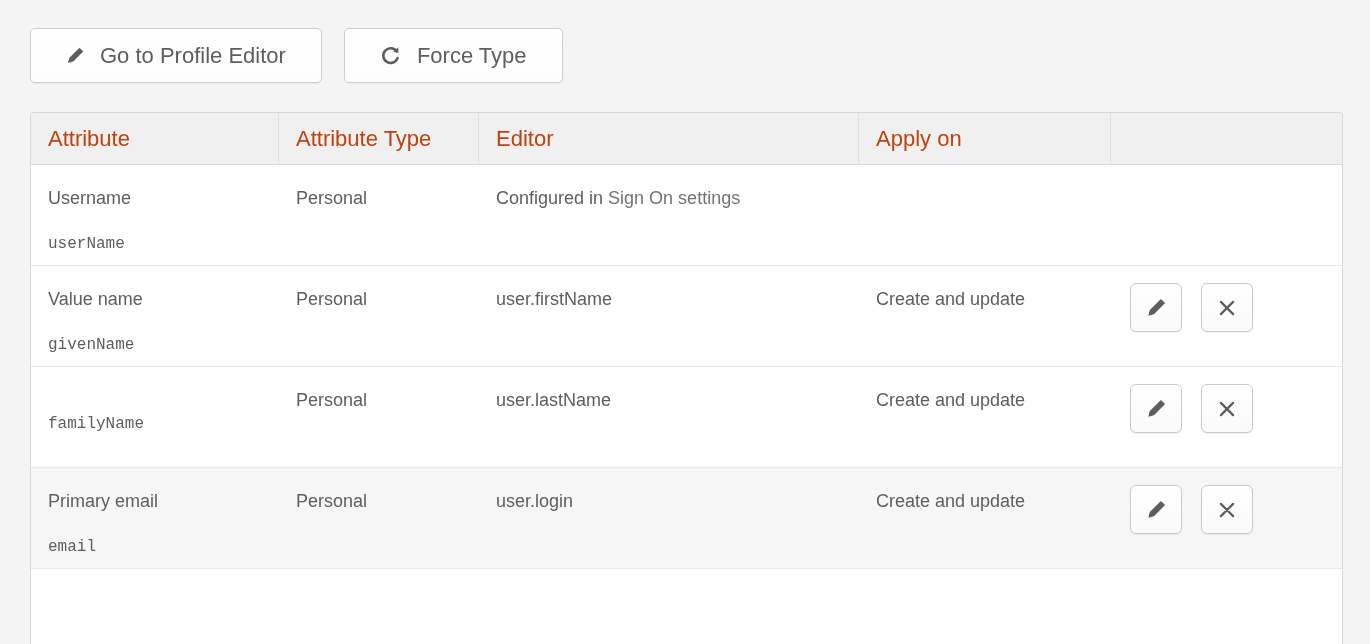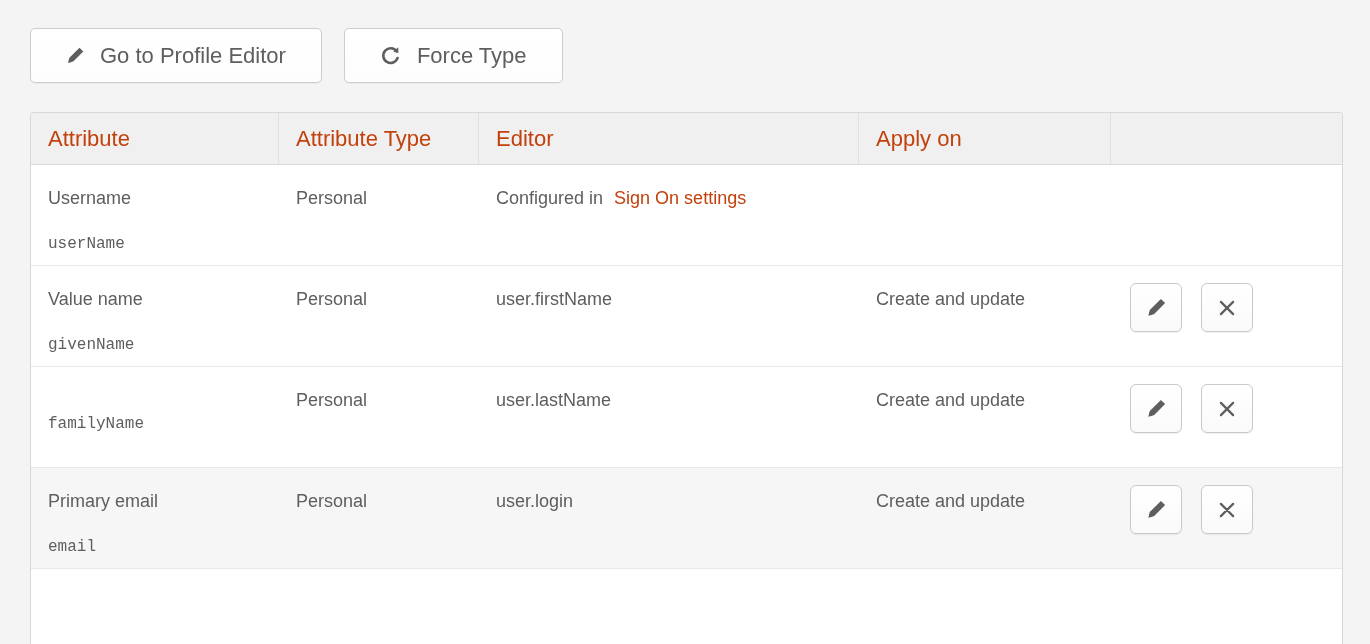--- a/index.html
+++ b/index.html
@@ -46,21 +46,21 @@
   .row { display:flex; height:101px; border-bottom:1px solid #e9e9e9; background:#fff; }
   .row.highlight { background:#f6f6f6; }
   .filler { height:37px; background:#fff; }
 
   .cell { padding:22px 12px 0 17px; font-size:18px; line-height:22px; color:#5e5e5e; }
   .attr-code {
     margin-top:24px;
     font-family:"Liberation Mono", monospace;
     font-size:16px; color:#5e5e5e;
   }
-  .value-link { color:#c2410c; text-decoration:none; margin-left:11px; cursor:pointer; }
+  .value-link { color:#737373; text-decoration:none; margin-left:5px; cursor:pointer; }
 
   .actions { display:flex; gap:19px; padding:17px 0 0 19px; }
   .icon-btn {
     width:52px; height:49px;
     display:flex; align-items:center; justify-content:center;
     background:linear-gradient(#ffffff,#fafafa);
     border:1px solid #c9c9c9; border-radius:6px;
     box-shadow:0 1px 1px rgba(0,0,0,0.06);
     color:#5e5e5e; cursor:pointer;
   }

